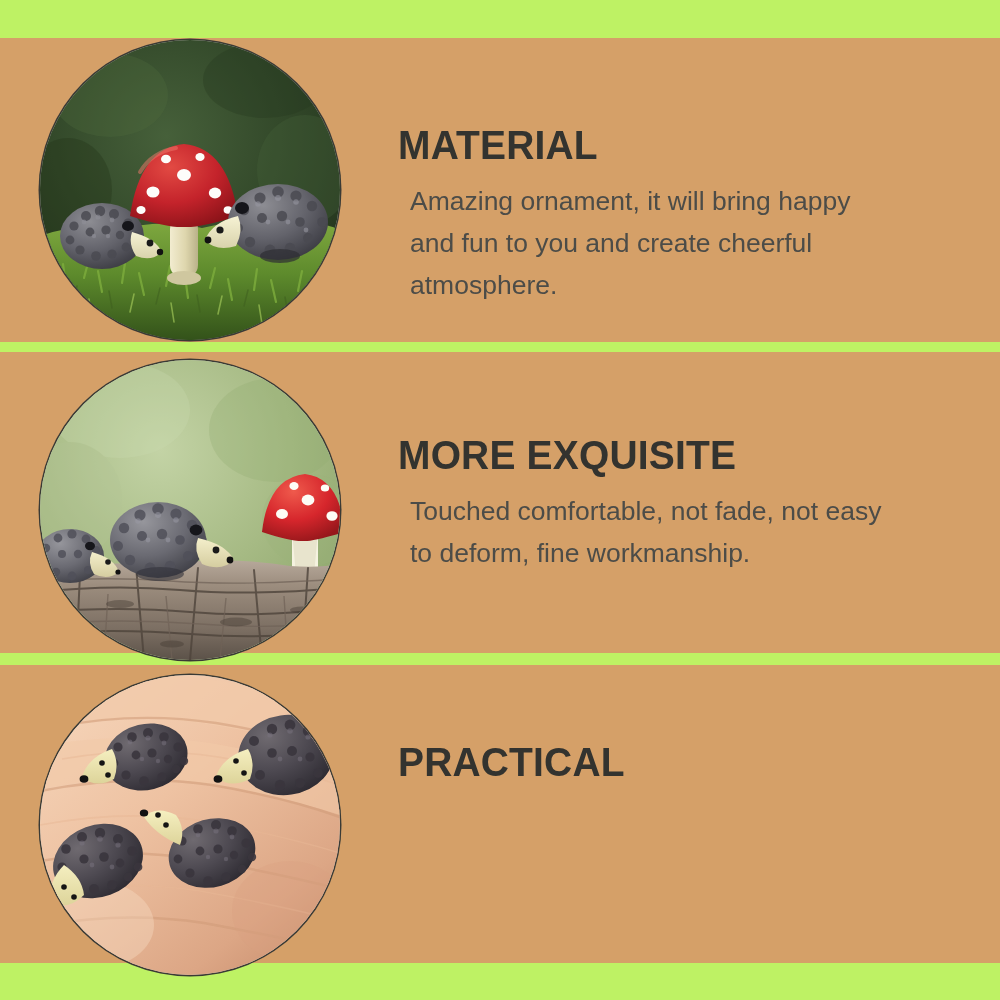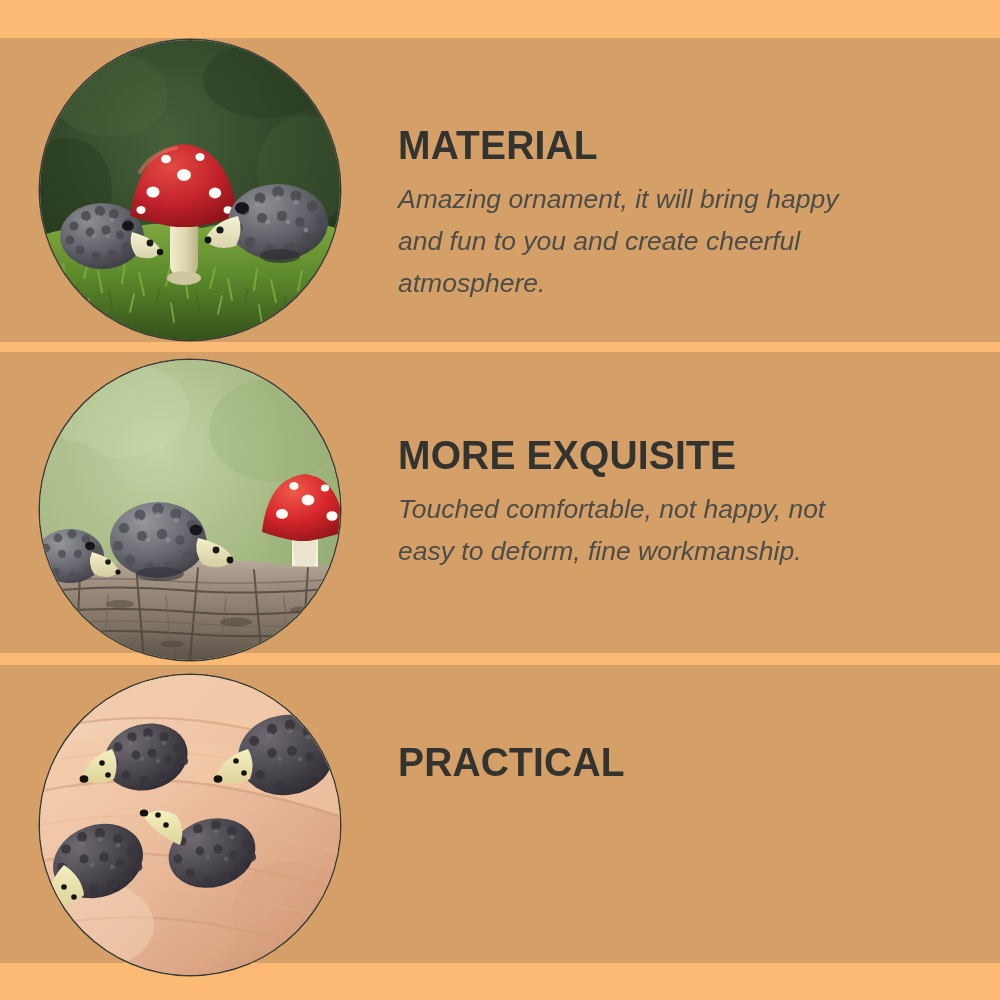--- a/index.html
+++ b/index.html
@@ -11,21 +11,21 @@
     width: 1000px;
     height: 1000px;
     font-family: "Liberation Sans", sans-serif;
     overflow: hidden;
     position: relative;
   }
   .infographic {
     position: relative;
     width: 1000px;
     height: 1000px;
-    background: #fdba74;
+    background: #bef264;
   }
   .panel {
     position: absolute;
     left: 0;
     width: 1000px;
     background: #d5a068;
   }
   #panel-1 { top: 38px;  height: 304px; }
   #panel-2 { top: 352px; height: 301px; }
   #panel-3 { top: 665px; height: 298px; }
@@ -60,28 +60,27 @@
     font-weight: bold;
     font-size: 41px;
     line-height: 46px;
     letter-spacing: 0.2px;
     color: #33332f;
     transform: scaleX(0.95);
     transform-origin: left center;
     white-space: nowrap;
   }
   .feature-desc {
-    margin: 0;
+    margin: 12px;
     font-family: "Liberation Sans", sans-serif;
     font-weight: normal;
     font-size: 26.5px;
     line-height: 42px;
     color: #4c4c48;
     max-width: 475px;
-    font-style: italic;
   }
   #text-3 .feature-desc { max-width: 500px; }
 </style>
 </head>
 <body>
 
 <div class="infographic">
 
   <div class="panel" id="panel-1"></div>
 
@@ -381,21 +380,21 @@
         <circle cx="176" cy="190" r="3.4" fill="#1a1a1a"></circle>
         <circle cx="190" cy="200" r="3.4" fill="#121212"></circle>
         <ellipse cx="156" cy="170" rx="6.4" ry="5.4" fill="#16161b"></ellipse>
         <ellipse cx="120" cy="214" rx="24" ry="7" fill="#32323a" opacity="0.6"></ellipse>
       </g>
     </svg>
   </div>
 
   <div class="panel-text" id="text-2">
     <h2 class="feature-title">MORE EXQUISITE</h2>
-    <p class="feature-desc">Touched comfortable, not happy, not easy to deform, fine workmanship.</p>
+    <p class="feature-desc">Touched comfortable, not fade, not easy to deform, fine workmanship.</p>
   </div>
 
   <div class="panel" id="panel-3"></div>
 
   <div class="panel-photo" id="photo-3">
     <svg viewBox="0 0 300 300" xmlns="http://www.w3.org/2000/svg" aria-hidden="true">
       <defs>
         <linearGradient id="palmG" x1="0.1" y1="0" x2="0.9" y2="1">
           <stop offset="0%" stop-color="#f6d6bb"></stop>
           <stop offset="40%" stop-color="#eec2a2"></stop>

